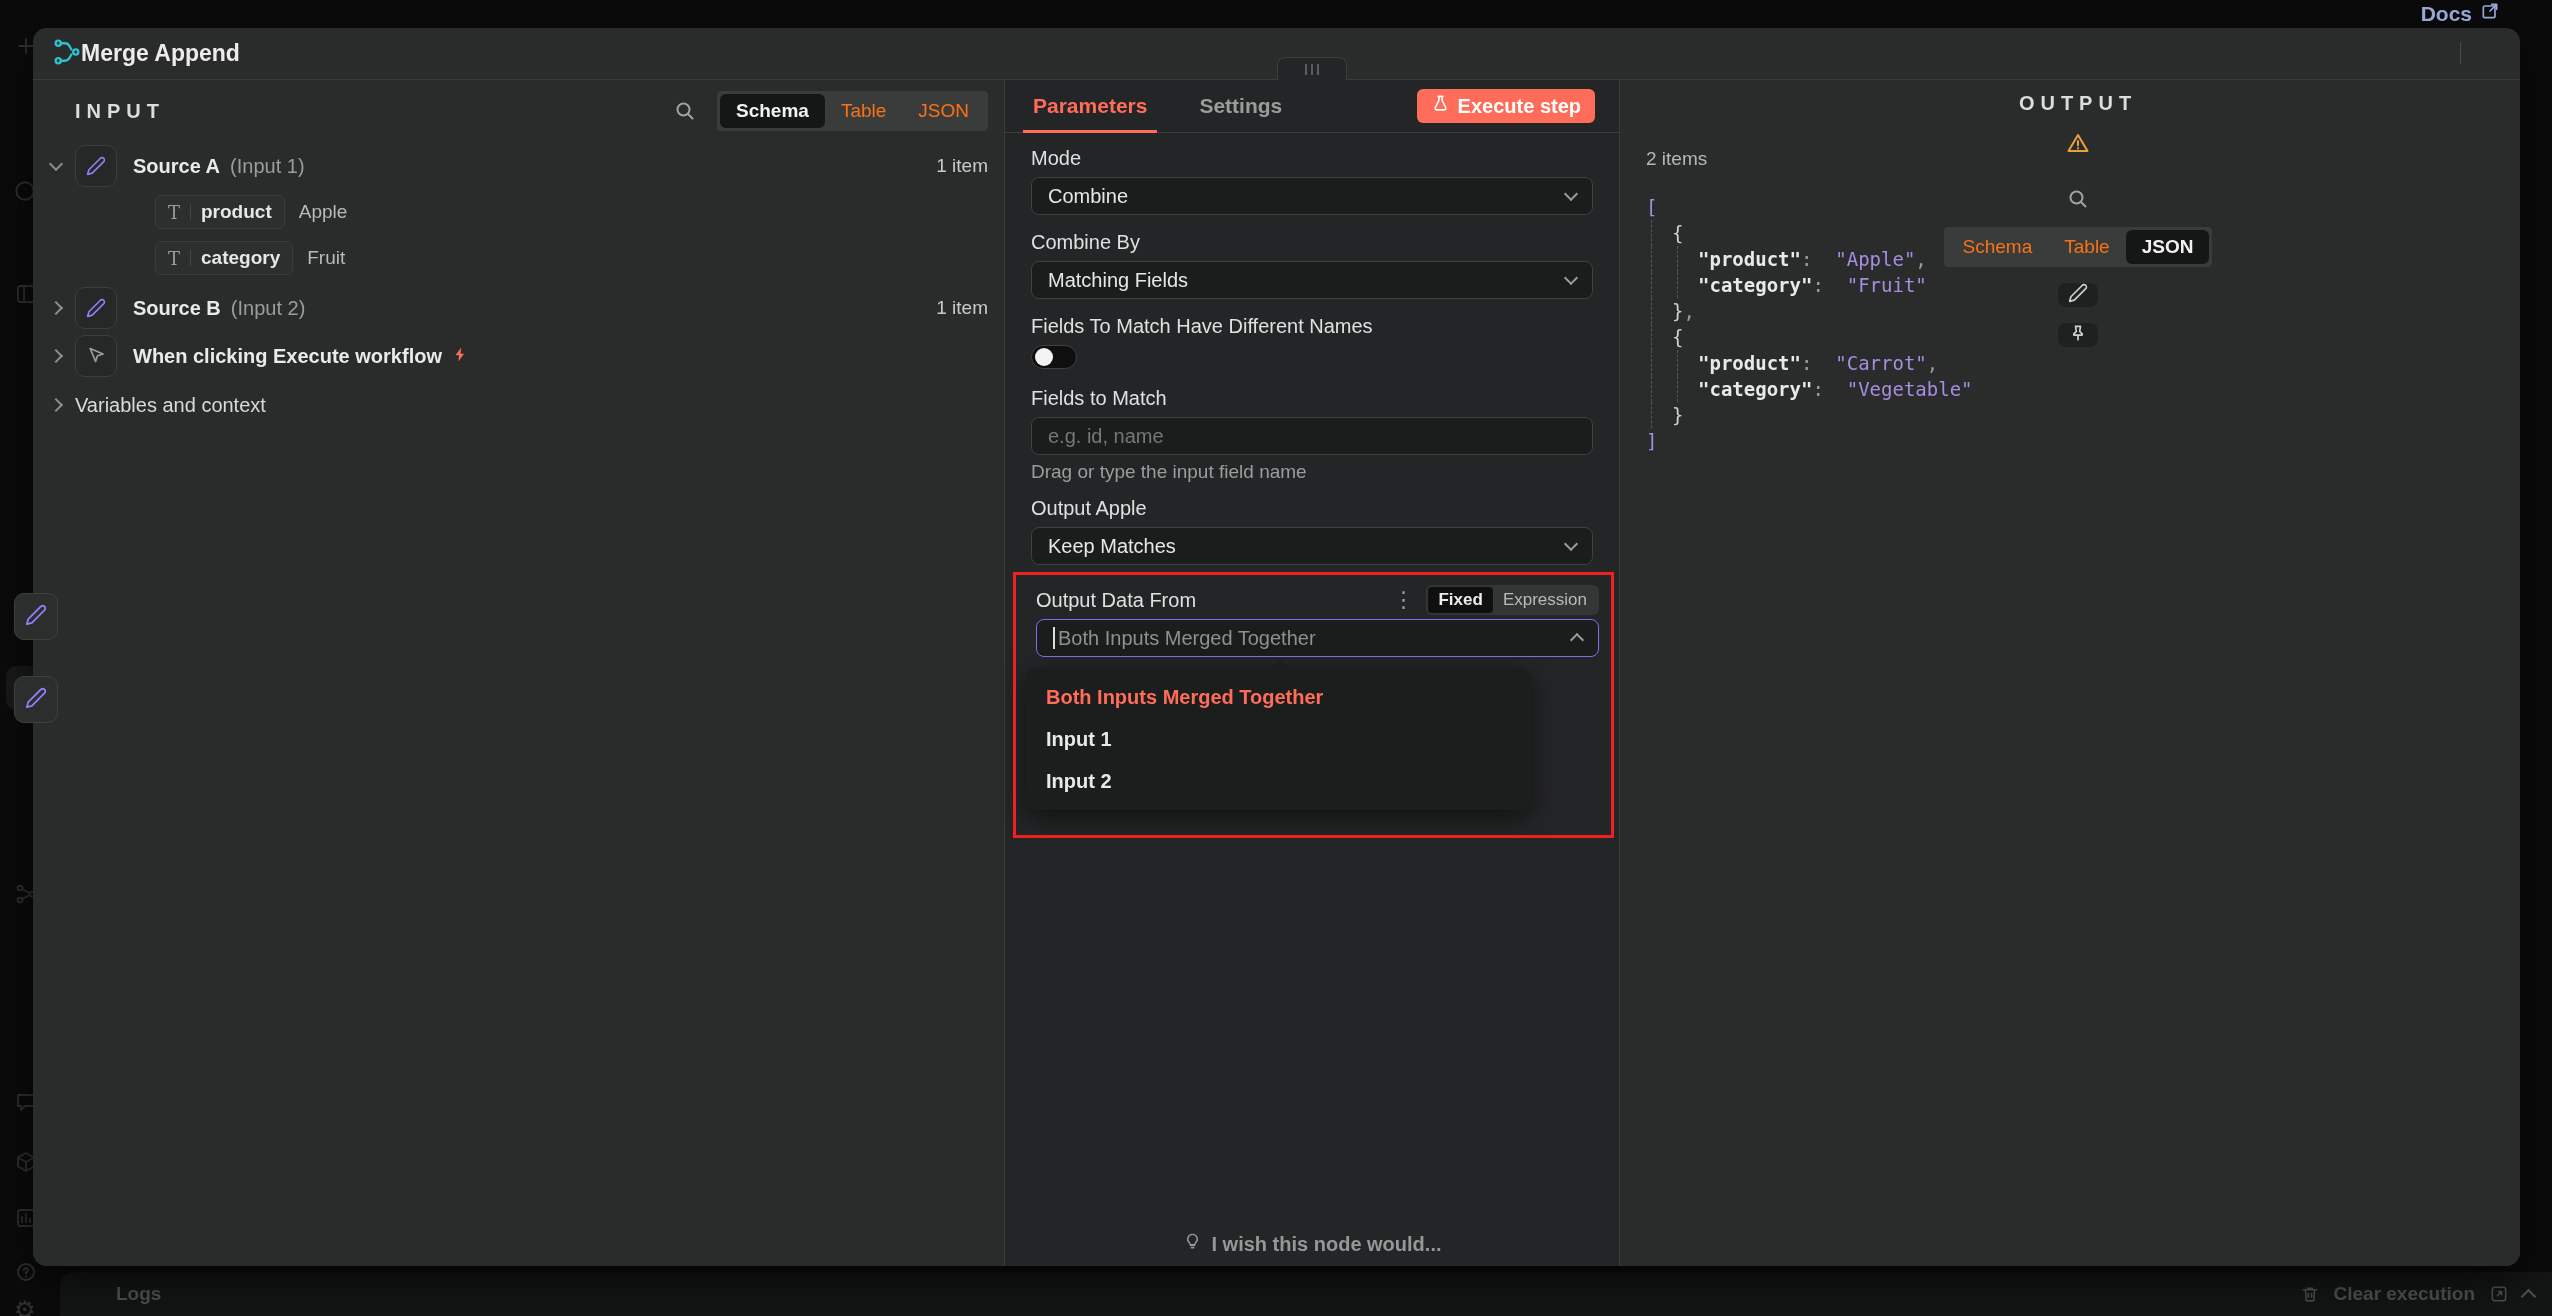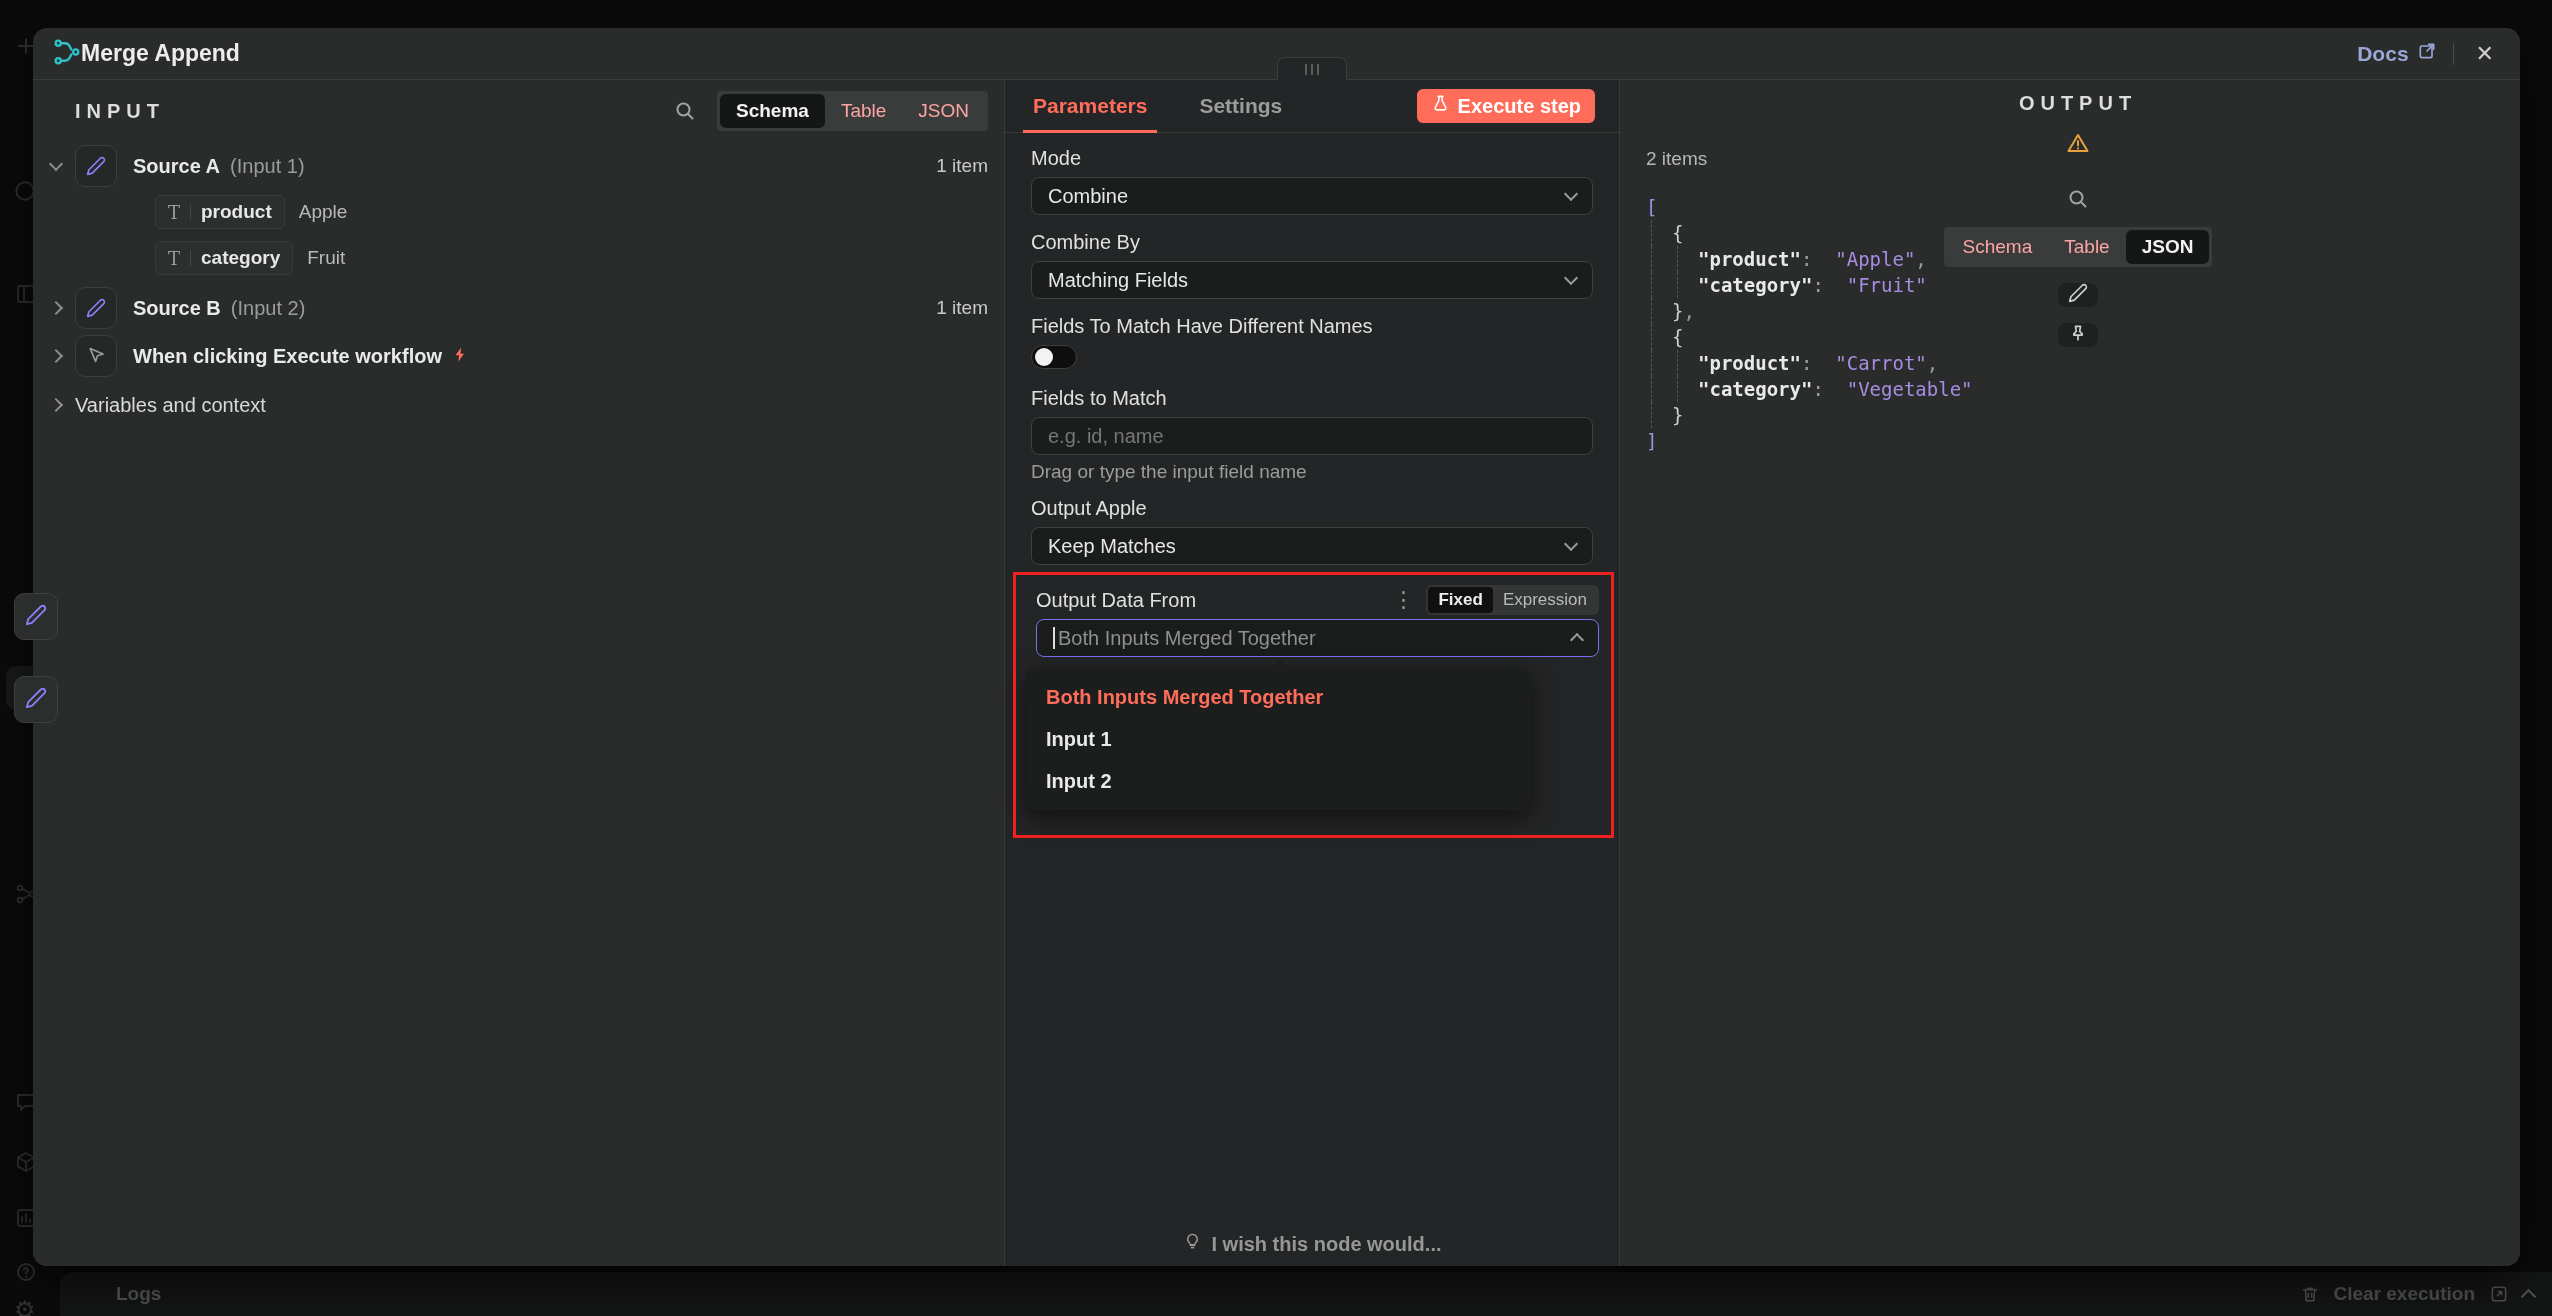--- a/index.html
+++ b/index.html
@@ -23,31 +23,31 @@
   .float-pencil { position:absolute; left:14px; width:44px; height:47px; background:#2c2d2d;
     border:1px solid #3e3f3f; border-radius:10px; display:flex; align-items:center; justify-content:center; z-index:60; }
   .float-pencil svg { stroke:#8b80f8; fill:none; stroke-width:2; stroke-linecap:round; stroke-linejoin:round; }
 
   
   .modal { position:absolute; left:33px; top:28px; width:2487px; height:1238px; background:#2a2b2b;
     border-radius:14px; box-shadow:0 14px 48px rgba(0,0,0,.65); z-index:10; }
   .modal-header { height:52px; display:flex; align-items:center; padding:0 20px;
     border-bottom:1px solid #3a3b3b; }
   .modal-title { font-size:23px; font-weight:600; color:#ececec; margin-left:0; }
-  .header-right { margin-left:auto; display:flex; align-items:center; gap:16px; }
+  .header-right { margin-left:auto; display:flex; align-items:center; gap:16px;flex-direction:column; }
   .docs-link { display:flex; align-items:center; gap:8px; color:#99a6d6; font-size:21px; font-weight:600; cursor:pointer; }
   .docs-link svg { stroke:#99a6d6; fill:none; stroke-width:2; stroke-linecap:round; stroke-linejoin:round; }
   .hdr-divider { width:1px; height:22px; background:#4a4b4b; }
   .close-x { color:#cfcfcf; font-size:22px; padding:0 6px; cursor:pointer; }
 
   .panels { position:absolute; top:52px; left:0; right:0; bottom:0; display:flex; }
 
   
   .seg { display:flex; background:#3a3b3b; border-radius:4px; padding:3px; align-items:center; }
-  .seg .seg-item { font-size:19px; color:#fca5a5; padding:6px 16px; border-radius:6px; cursor:pointer; white-space:nowrap; }
+  .seg .seg-item { font-size:19px; color:#f97316; padding:6px 16px; border-radius:6px; cursor:pointer; white-space:nowrap; }
   .seg .seg-item.active { background:#151616; color:#f2f2f2; font-weight:700; }
   .search-ico svg { display:block; stroke:#a2a3a3; fill:none; stroke-width:2; stroke-linecap:round; }
 
   
   .panel-input { width:971px; position:relative; background:#2a2b2b; border-radius:0 0 0 14px; }
   .in-head { margin:12px 16px 0 42px; height:38px; display:flex; align-items:center; gap:20px; }
   .panel-kicker { font-size:20px; font-weight:700; letter-spacing:6px; color:#dcdddd; }
   .in-head .spacer { flex:1; }
   .tree { margin-top:14px; }
   .tree-row { display:flex; align-items:center; height:44px; padding:0 16px 0 18px; }

